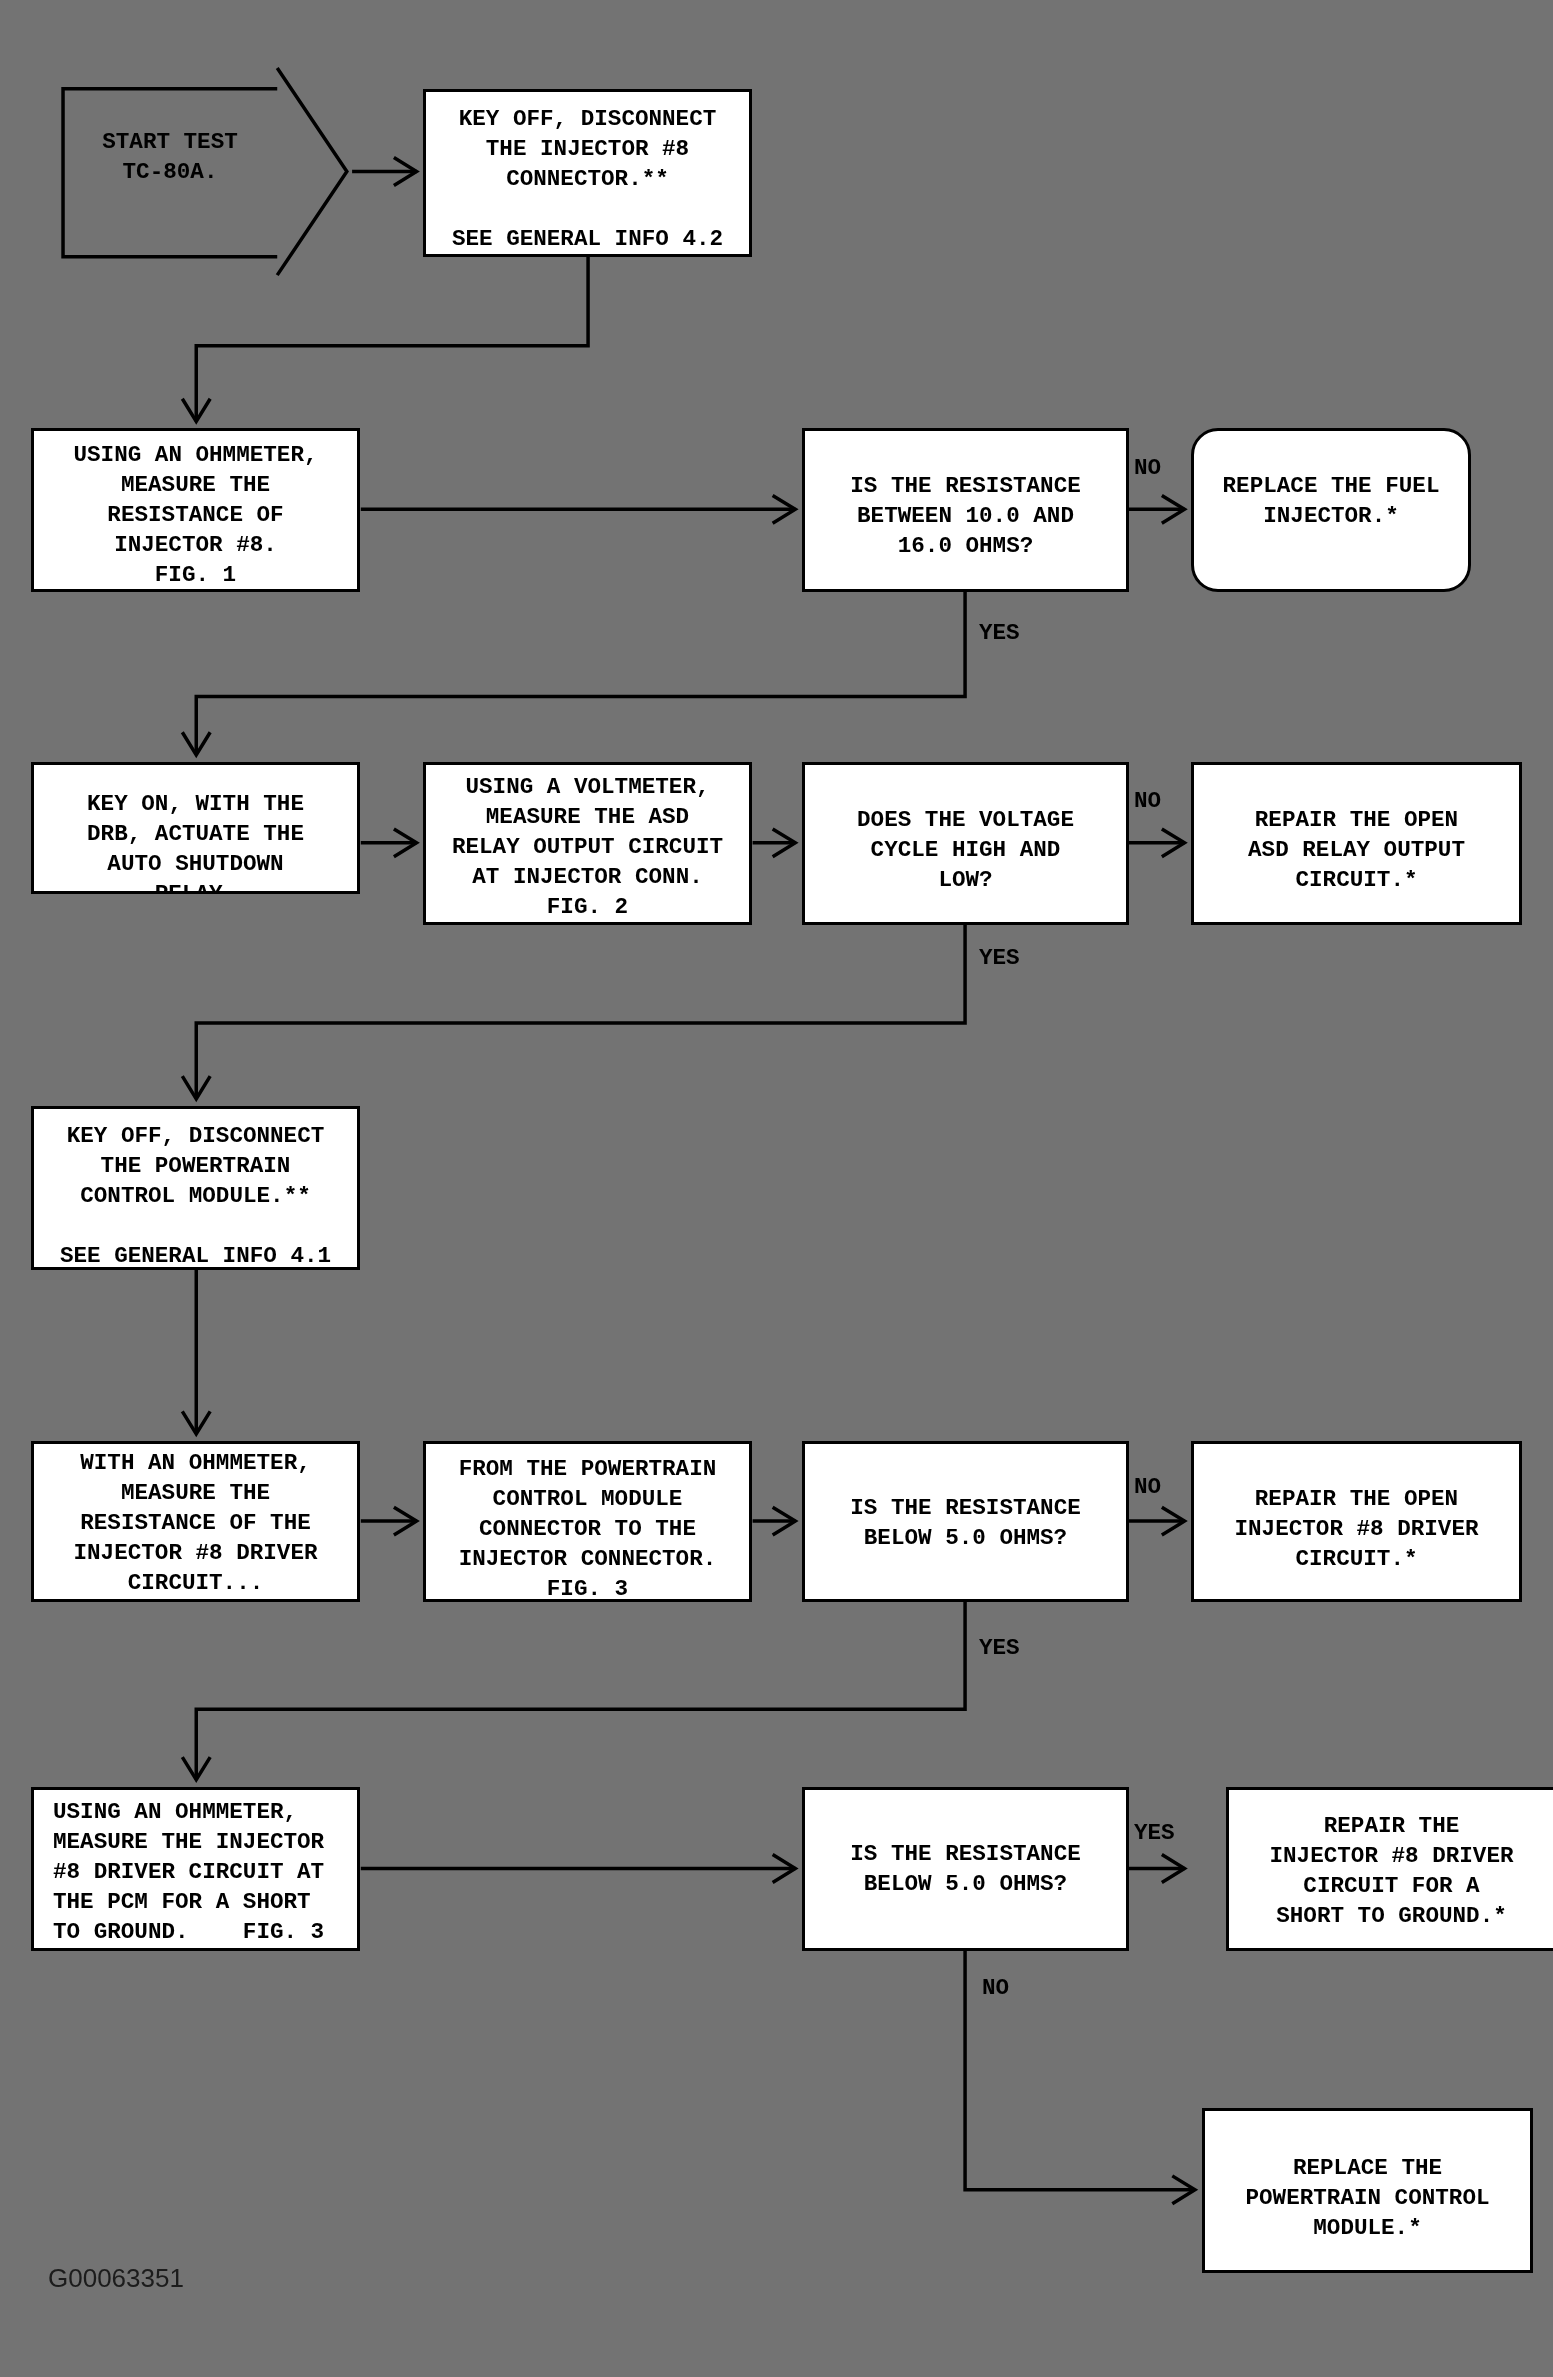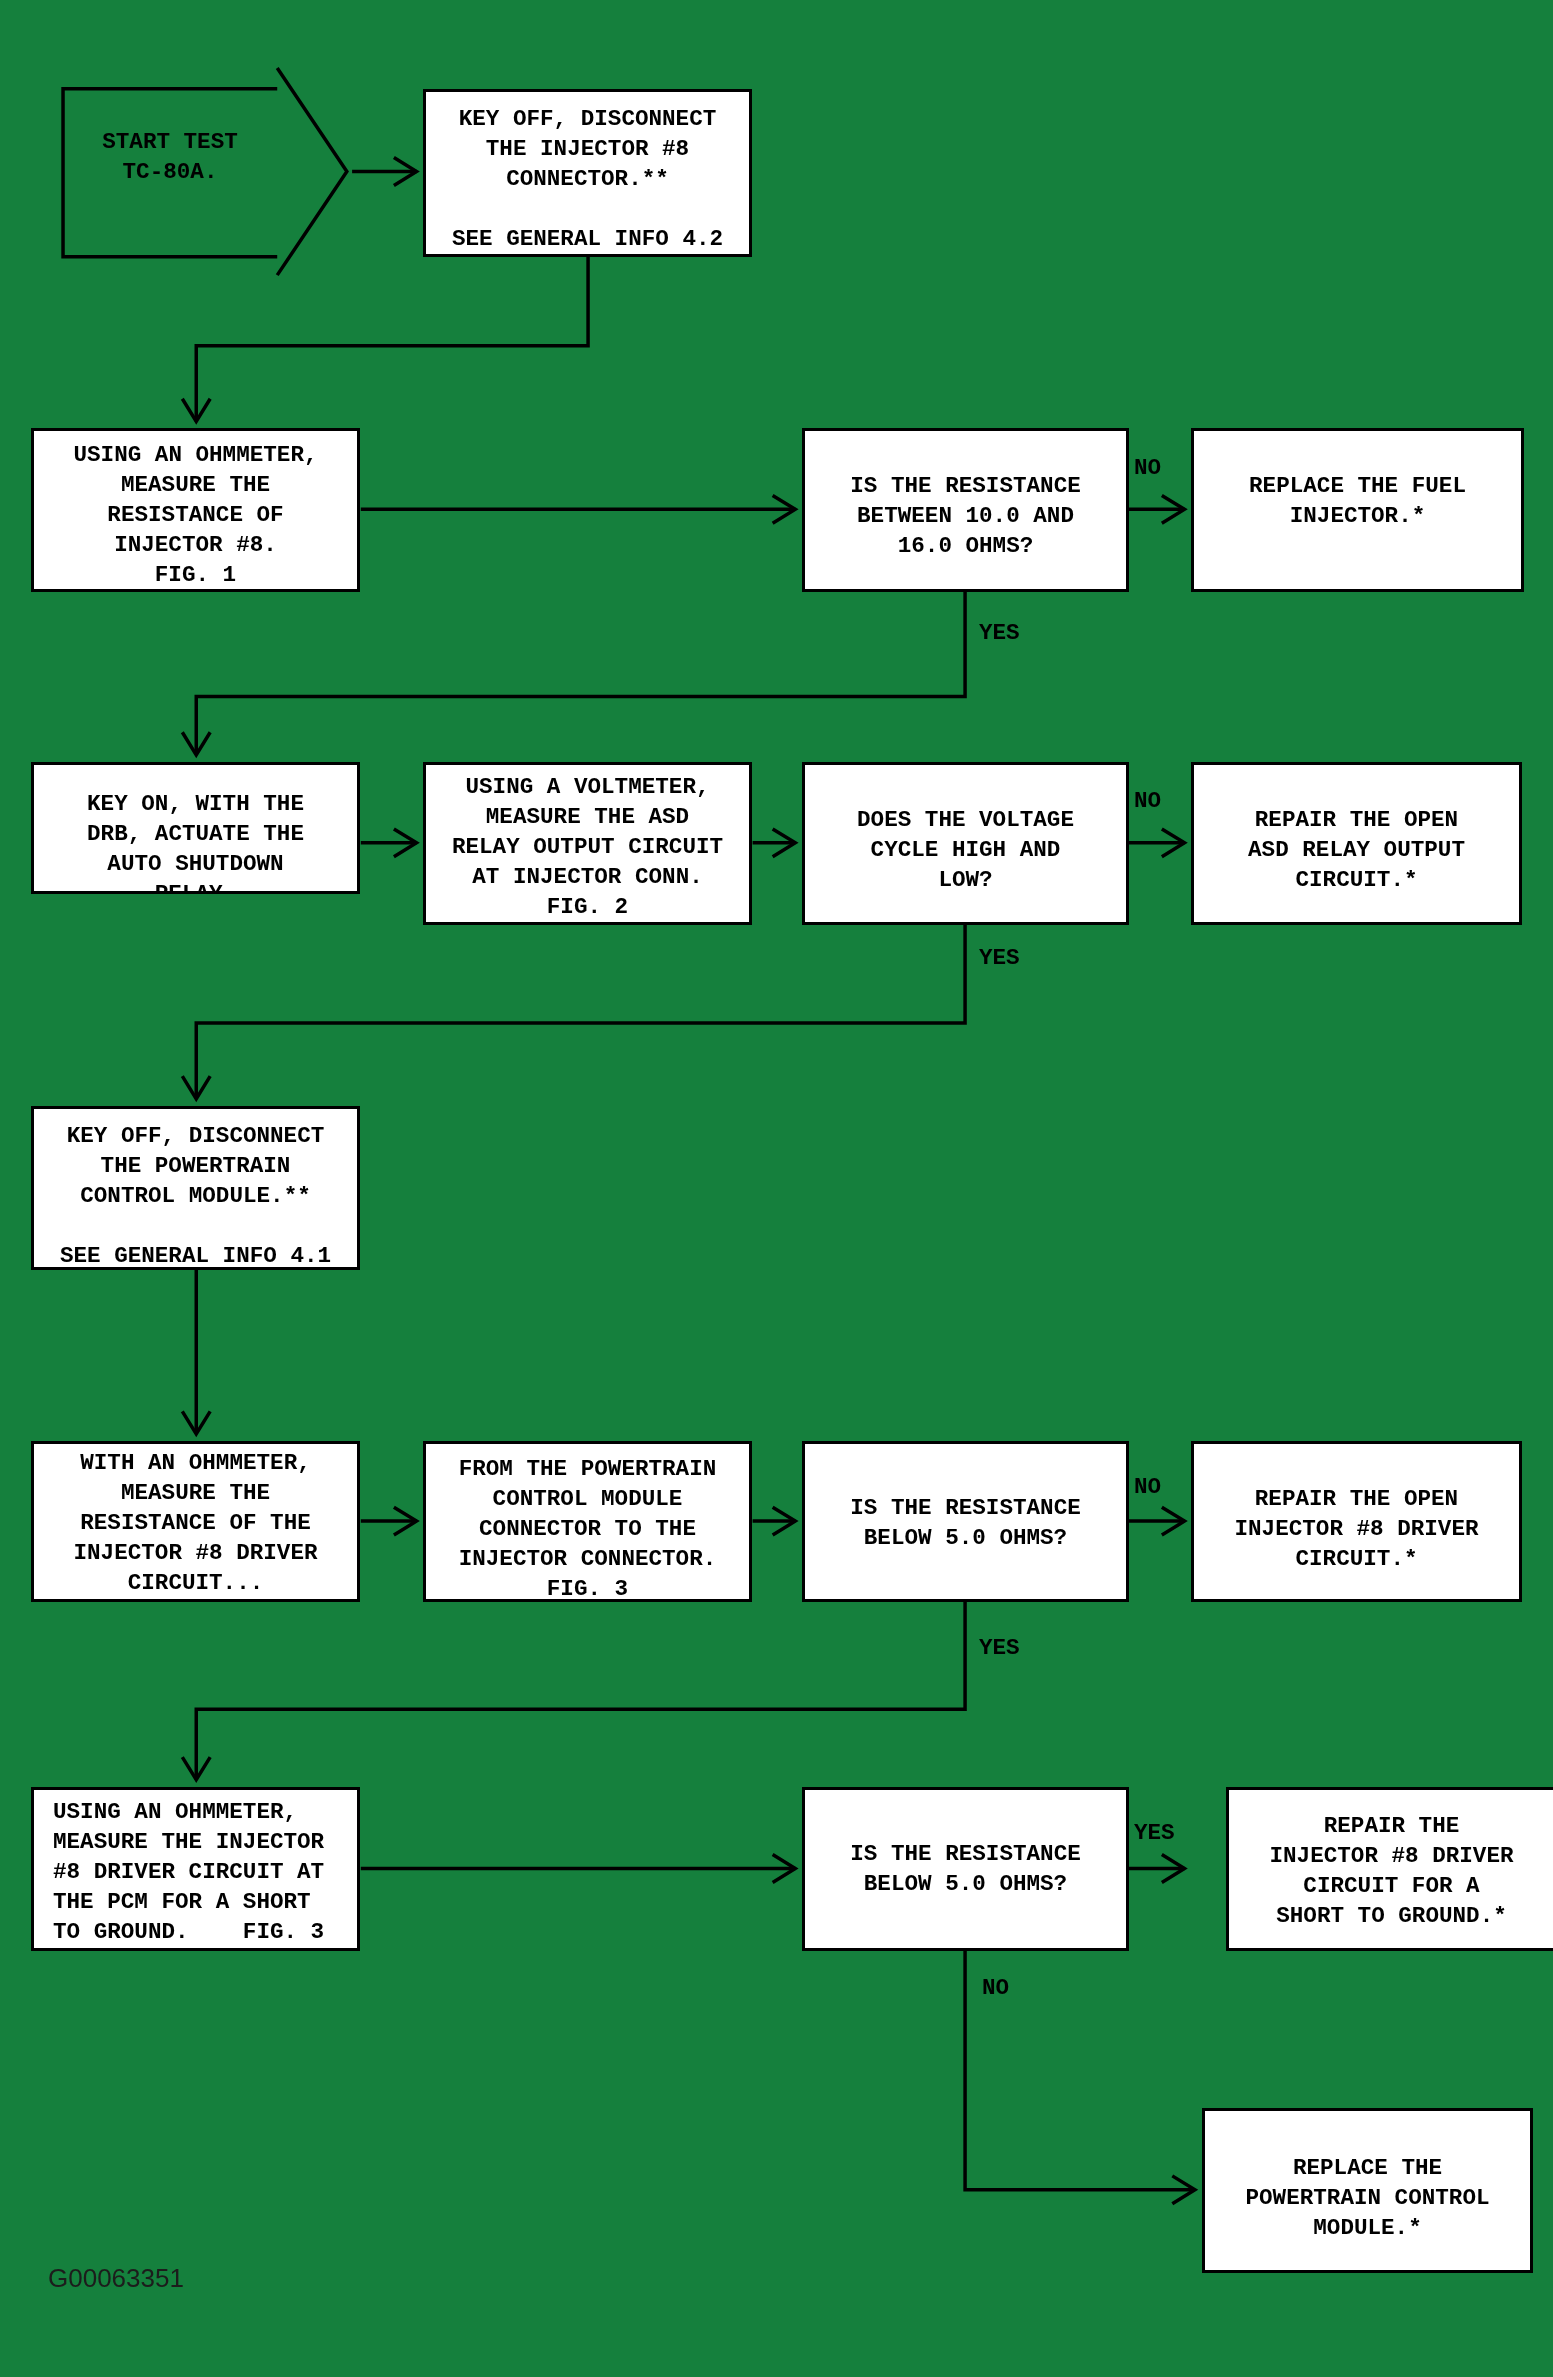--- a/index.html
+++ b/index.html
@@ -1,20 +1,20 @@
 <!DOCTYPE html>
 <html style="font-size:14px"><head>
 <meta charset="utf-8">
 <style>
   html, body { margin: 0; padding: 0; background: #ffffff; }
   .canvas {
     position: relative;
     width: 1554px;
     height: 2377px;
-    background: #15803d;
+    background: #737373;
     font-family: "Liberation Mono", "DejaVu Sans Mono", monospace;
     color: #000000;
     overflow: hidden;
   }
   .node {
     position: absolute;
     box-sizing: border-box;
     border: 3.5px solid #000000;
     background: #ffffff;
     text-align: center;
@@ -104,21 +104,21 @@
 SEE GENERAL INFO 4.2</div>
 
   <div class="node" style="left:31px; top:428px; width:329px; height:164px; padding-top:8.7px;">USING AN OHMMETER,
 MEASURE THE
 RESISTANCE OF
 INJECTOR #8.
 FIG. 1</div>
   <div class="node" style="left:802px; top:428px; width:327px; height:164px; padding-top:40px;">IS THE RESISTANCE
 BETWEEN 10.0 AND
 16.0 OHMS?</div>
-  <div class="node" style="left:1191px; top:428px; width:333px; height:164px; padding-top:40px;">REPLACE THE FUEL
+  <div class="node" style="left:1191px; top:428px; width:280px; height:164px; padding-top:40px;border-radius:27px;">REPLACE THE FUEL
 INJECTOR.*</div>
 
   <div class="node" style="left:31px; top:762px; width:329px; height:132px; padding-top:24.4px;">KEY ON, WITH THE
 DRB, ACTUATE THE
 AUTO SHUTDOWN
 RELAY.</div>
   <div class="node" style="left:423px; top:762px; width:329px; height:163px; padding-top:7px;">USING A VOLTMETER,
 MEASURE THE ASD
 RELAY OUTPUT CIRCUIT
 AT INJECTOR CONN.

